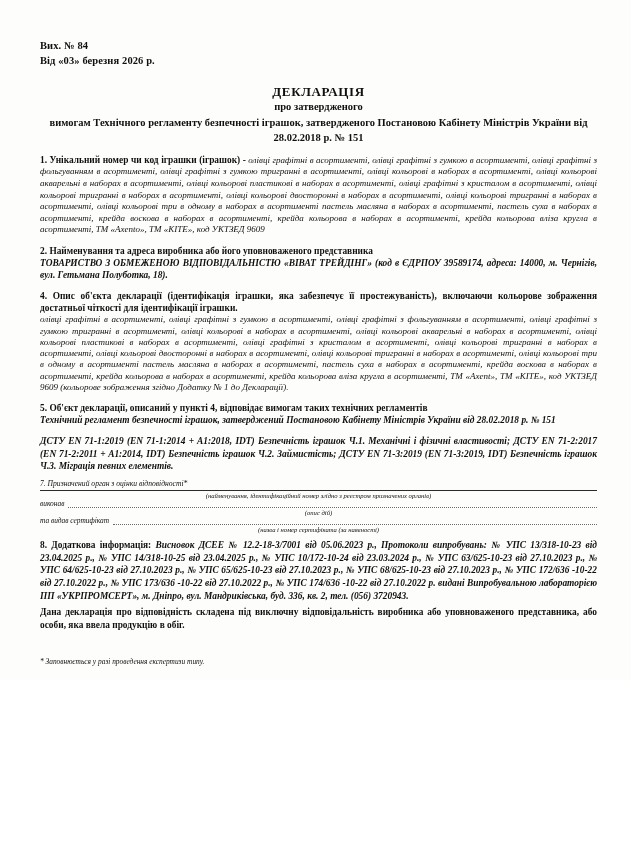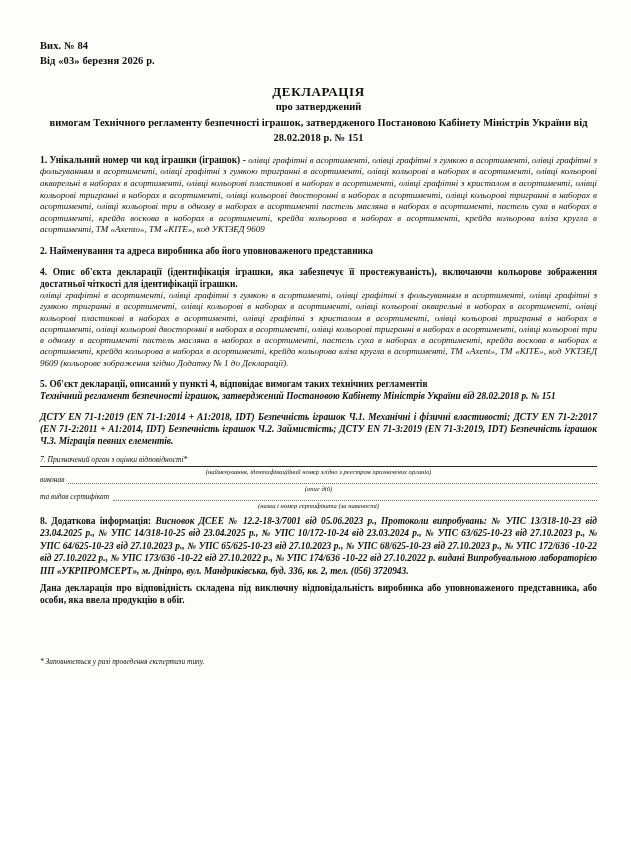--- a/index.html
+++ b/index.html
@@ -163,31 +163,32 @@
 </head>
 <body>
 
 <div class="page">
 
   <div class="hdr-line">Вих. № 84</div>
   <div class="hdr-line">Від «03» березня 2026 р.</div>
 
   <div class="title-block">
     <div class="title-main">ДЕКЛАРАЦІЯ</div>
-    <div class="title-sub">про затверджений</div>
+    <div class="title-sub">про затвердженого</div>
     <div class="title-req">вимогам Технічного регламенту безпечності іграшок, затвердженого Постановою Кабінету Міністрів України від 28.02.2018 р. № 151</div>
   </div>
 
   <div class="sect">
     <span class="sect-head">1. Унікальний номер чи код іграшки (іграшок) -</span>
     <span class="ital">олівці графітні в асортименті, олівці графітні з гумкою в асортименті, олівці графітні з фольгуванням в асортименті, олівці графітні з гумкою тригранні в асортименті, олівці кольорові в наборах в асортименті, олівці кольорові акварельні в наборах в асортименті, олівці кольорові пластикові в наборах в асортименті, олівці графітні з кристалом в асортименті, олівці кольорові тригранні в наборах в асортименті, олівці кольорові двосторонні в наборах в асортименті, олівці кольорові тригранні в наборах в асортименті, олівці кольорові три в одному в наборах в асортименті пастель масляна в наборах в асортименті, пастель суха в наборах в асортименті, крейда воскова в наборах в асортименті, крейда кольорова в наборах в асортименті, крейда кольорова вліза кругла в асортименті, ТМ «Axento», ТМ «КІТЕ», код УКТЗЕД 9609</span>
   </div>
 
   <div class="sect">
     <div class="sect-head">2. Найменування та адреса виробника або його уповноваженого представника</div>
+    <div class="bold-ital">ТОВАРИСТВО З ОБМЕЖЕНОЮ ВІДПОВІДАЛЬНІСТЮ «ВІВАТ ТРЕЙДІНГ» (код в ЄДРПОУ 39589174, адреса: 14000, м. Чернігів, вул. Гетьмана Полуботка, 18).</div>
   </div>
 
 
   <div class="sect">
     <div class="sect-head">4. Опис об'єкта декларації (ідентифікація іграшки, яка забезпечує її простежуваність), включаючи кольорове зображення достатньої чіткості для ідентифікації іграшки.</div>
     <div class="ital">олівці графітні в асортименті, олівці графітні з гумкою в асортименті, олівці графітні з фольгуванням в асортименті, олівці графітні з гумкою тригранні в асортименті, олівці кольорові в наборах в асортименті, олівці кольорові акварельні в наборах в асортименті, олівці кольорові пластикові в наборах в асортименті, олівці графітні з кристалом в асортименті, олівці кольорові тригранні в наборах в асортименті, олівці кольорові двосторонні в наборах в асортименті, олівці кольорові тригранні в наборах в асортименті, олівці кольорові три в одному в асортименті пастель масляна в наборах в асортименті, пастель суха в наборах в асортименті, крейда воскова в наборах в асортименті, крейда кольорова в наборах в асортименті, крейда кольорова вліза кругла в асортименті, ТМ «Axent», ТМ «КІТЕ», код УКТЗЕД 9609 (кольорове зображення згідно Додатку № 1 до Декларації).</div>
   </div>
 
   <div class="sect">
     <div class="sect-head" style="text-align:justify;">5. Об'єкт декларації, описаний у пункті 4, відповідає вимогам таких технічних регламентів</div>

